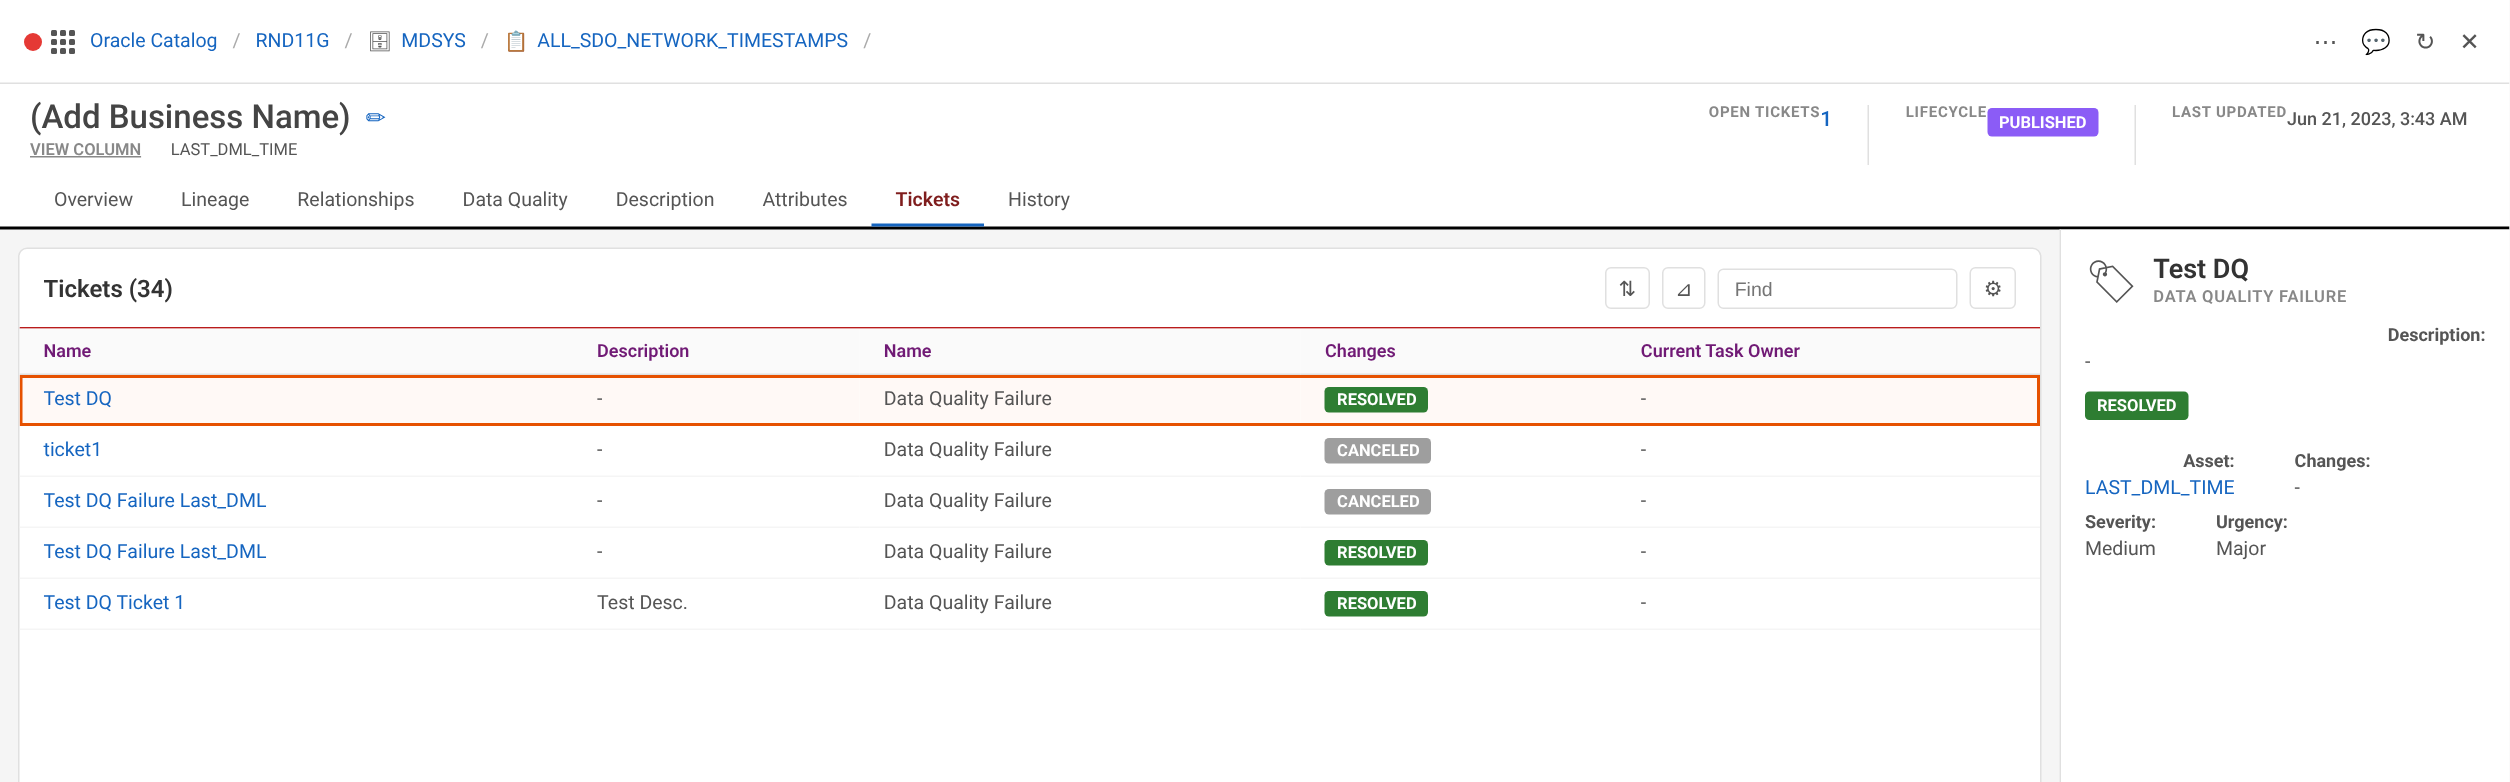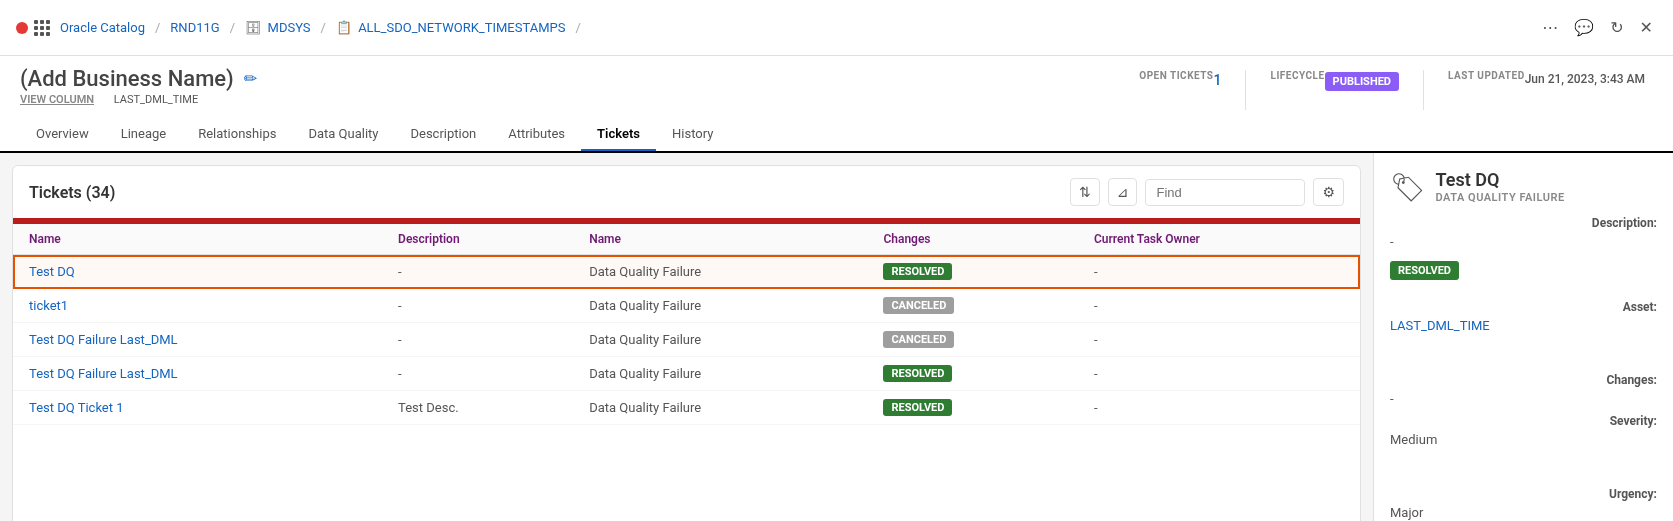--- a/index.html
+++ b/index.html
@@ -43,34 +43,34 @@
     .header-stat .stat-value { font-size: 14px; color: #1565c0; font-weight: 500; margin-top: 2px; }
     .stat-divider { width: 1px; height: 40px; background: #e0e0e0; }
     .badge-published { background: #8b5cf6; color: #fff; font-size: 11px; font-weight: 700; padding: 3px 8px; border-radius: 3px; text-transform: uppercase; margin-top: 2px; }
 
     
     .tabs-row { display: flex; align-items: center; gap: 0; margin-top: 8px; }
     .tab-item {
       padding: 8px 16px; font-size: 13px; cursor: pointer; color: #555;
       border-bottom: 2px solid transparent; white-space: nowrap;
     }
-    .tab-item.active { color: #000000; border-bottom: 2px solid #1565c0; font-weight: 600; }
+    .tab-item.active { color: #7f1d1d; border-bottom: 2px solid #1565c0; font-weight: 600; }
 
     
     .main-layout { display: flex; height: calc(521px - 40px - 90px); }
 
     
     .content-area {
       flex: 1; background: #fff; margin: 12px; border-radius: 6px;
       border: 1px solid #e0e0e0; overflow: hidden;
       display: flex; flex-direction: column;
     }
     .tickets-header {
       display: flex; align-items: center; justify-content: space-between;
-      padding: 12px 16px; border-bottom: 6px solid #b91c1c;
+      padding: 12px 16px; border-bottom: 1px solid #b91c1c;
     }
     .tickets-title { font-size: 16px; font-weight: 600; color: #333; }
     .tickets-controls { display: flex; align-items: center; gap: 8px; }
     .icon-btn {
       background: none; border: 1px solid #e0e0e0; border-radius: 4px;
       cursor: pointer; padding: 5px 8px; color: #555; font-size: 14px;
       display: flex; align-items: center; justify-content: center;
     }
     .find-input {
       border: 1px solid #e0e0e0; border-radius: 4px; padding: 5px 10px;
@@ -103,21 +103,21 @@
     }
     .panel-header { display: flex; align-items: flex-start; gap: 10px; margin-bottom: 12px; }
     .panel-icon { font-size: 28px; color: #555; margin-top: 2px; }
     .panel-title { font-size: 18px; font-weight: 600; color: #333; line-height: 1.2; }
     .panel-subtitle { font-size: 11px; font-weight: 600; color: #888; text-transform: uppercase; letter-spacing: 0.5px; }
 
     .panel-section { margin-bottom: 12px; }
     .panel-field-label { font-size: 12px; font-weight: 700; color: #555; margin-bottom: 4px; text-align: right; }
     .panel-field-value { font-size: 13px; color: #555; }
     .panel-field-value.link { color: #1565c0; cursor: pointer; }
-    .panel-row { display: flex; gap: 40px; margin-bottom: 8px; flex-direction: column; }
+    .panel-row { display: flex; gap: 40px; margin-bottom: 8px; }
     .panel-col { display: flex; flex-direction: column; }
     .panel-badge-resolved { display: inline-block; background: #2e7d32; color: #fff; font-size: 11px; font-weight: 700; padding: 3px 8px; border-radius: 3px; text-transform: uppercase; margin-bottom: 8px; }
 
     .table-scroll { overflow-y: auto; flex: 1; }
   </style>
 </head>
 <body>
 
 <div class="top-nav">
   <div class="top-nav-left">

